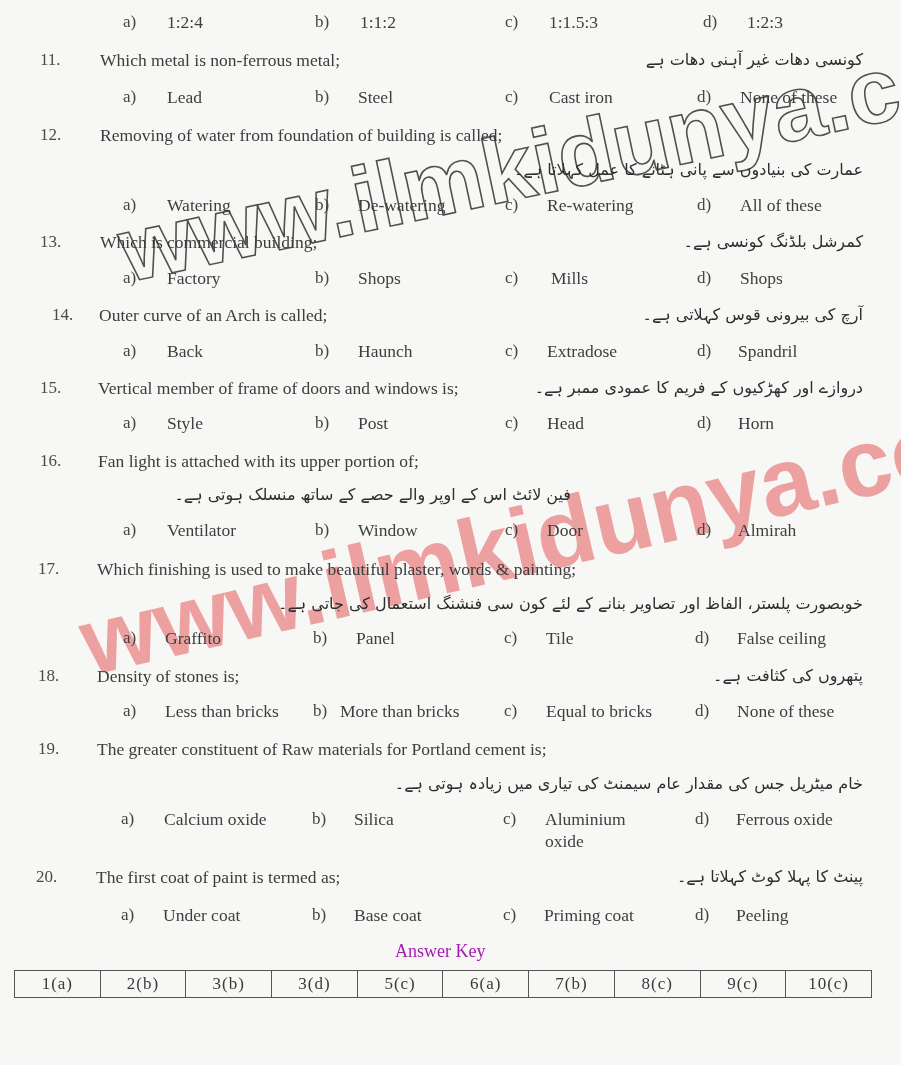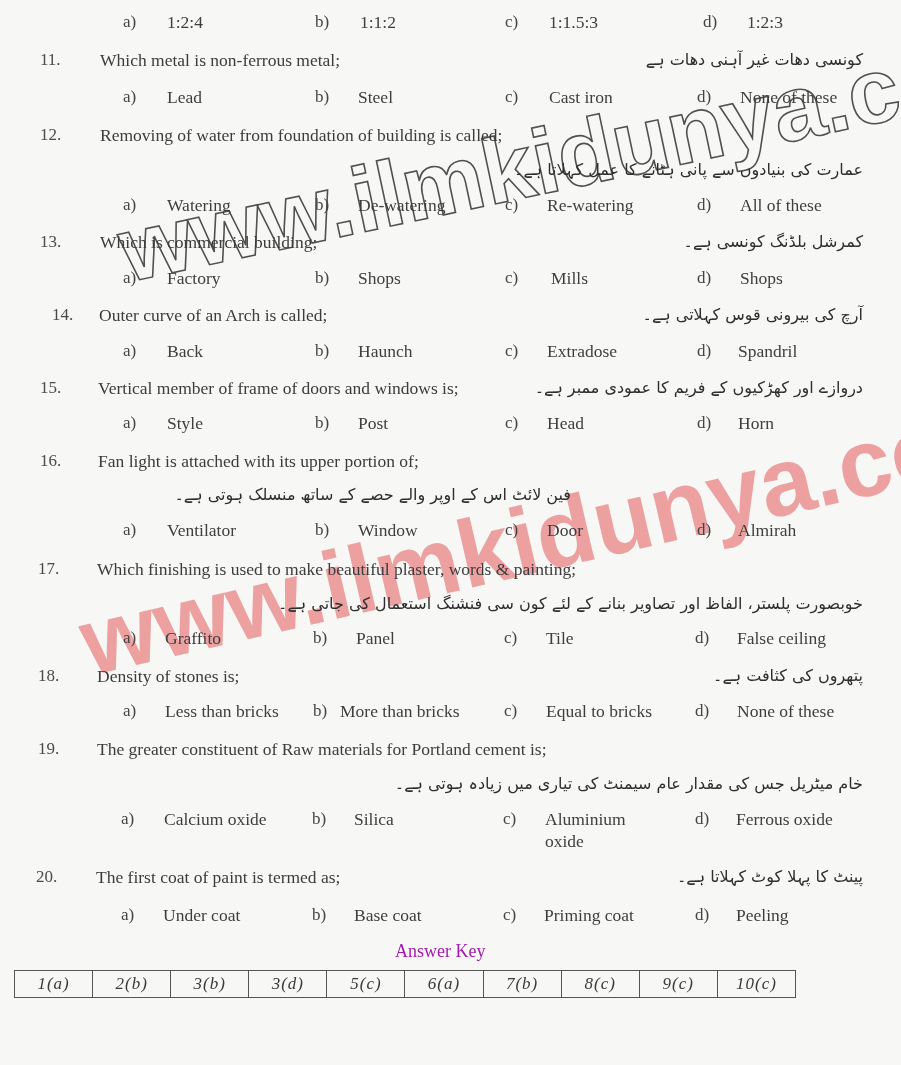--- a/index.html
+++ b/index.html
@@ -11,22 +11,22 @@
   }
   .page { position: absolute; inset: 0; }
   .abs { position: absolute; white-space: nowrap; }
   .qnum { font-size: 17px; color: #4a4a4a; }
   .qtext { font-size: 17.5px; color: #3c3c3c; }
   .urdu { font-size: 16px; color: #2e2e2e; direction: rtl; text-align: right; font-family: "DejaVu Sans", sans-serif; }
   .opt-letter { font-size: 17px; color: #444; }
   .opt-text { font-size: 17.5px; color: #3e3e3e; }
   .ak-title { font-size: 18px; color: #a21caf; }
   table.ak {
-    position: absolute; left: 14px; top: 970px; width: 782px;
-    border-collapse: collapse; table-layout: fixed; font-style: italic;
+    position: absolute; left: 14px; top: 970px; width: 858px;
+    border-collapse: collapse; table-layout: fixed;
   }
   table.ak td {
     border: 1.4px solid #555; height: 26px; text-align: center;
     font-size: 17px; color: #3a3a3a; letter-spacing: 1px; padding: 0;
   }
   .wm-outline {
     position: absolute; left: 110px; top: 0px;
     font-family: "Liberation Sans", sans-serif; font-size: 92px; font-weight: bold;
     color: transparent; -webkit-text-stroke: 1.6px #333;
     transform: rotate(-12deg); transform-origin: left top;

